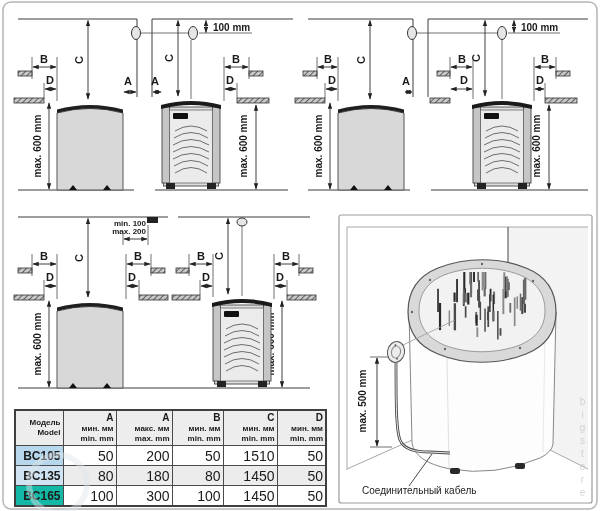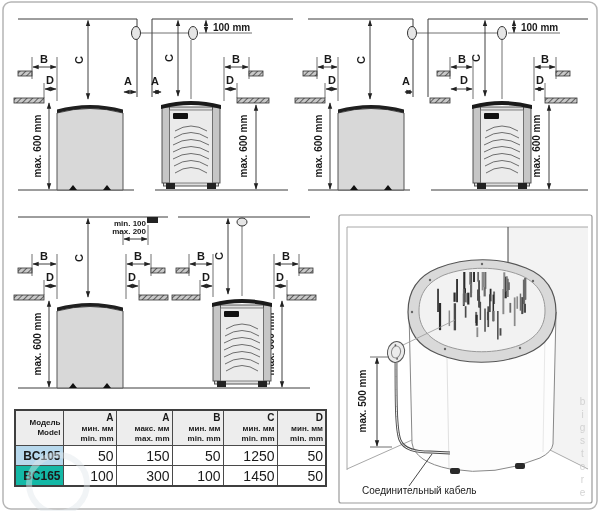--- a/index.html
+++ b/index.html
@@ -367,23 +367,31 @@
       <th><span class="big">A</span><br><span>макс. мм</span><br><span>max. mm</span></th>
       <th><span class="big">B</span><br><span>мин. мм</span><br><span>min. mm</span></th>
       <th><span class="big">C</span><br><span>мин. мм</span><br><span>min. mm</span></th>
       <th><span class="big">D</span><br><span>мин. мм</span><br><span>min. mm</span></th>
     </tr>
   </thead>
   <tbody>
     <tr class="r0">
       <td class="model">BC105</td>
       <td class="val">50</td>
-      <td class="val">150</td>
+      <td class="val">200</td>
       <td class="val">50</td>
-      <td class="val">1250</td>
+      <td class="val">1510</td>
+      <td class="val">50</td>
+    </tr>
+    <tr class="r1">
+      <td class="model">BC135</td>
+      <td class="val">80</td>
+      <td class="val">180</td>
+      <td class="val">80</td>
+      <td class="val">1450</td>
       <td class="val">50</td>
     </tr>
     <tr class="r2">
       <td class="model">BC165</td>
       <td class="val">100</td>
       <td class="val">300</td>
       <td class="val">100</td>
       <td class="val">1450</td>
       <td class="val">50</td>
     </tr>

